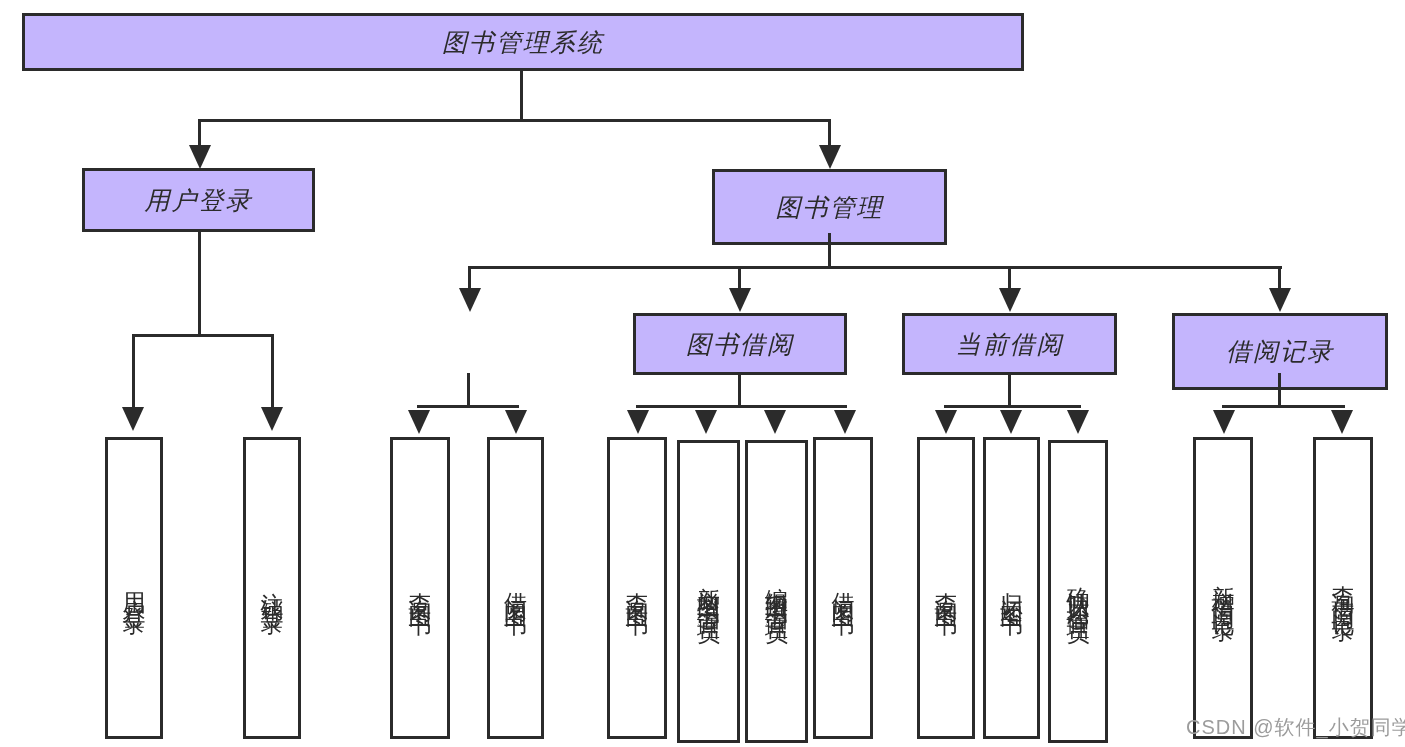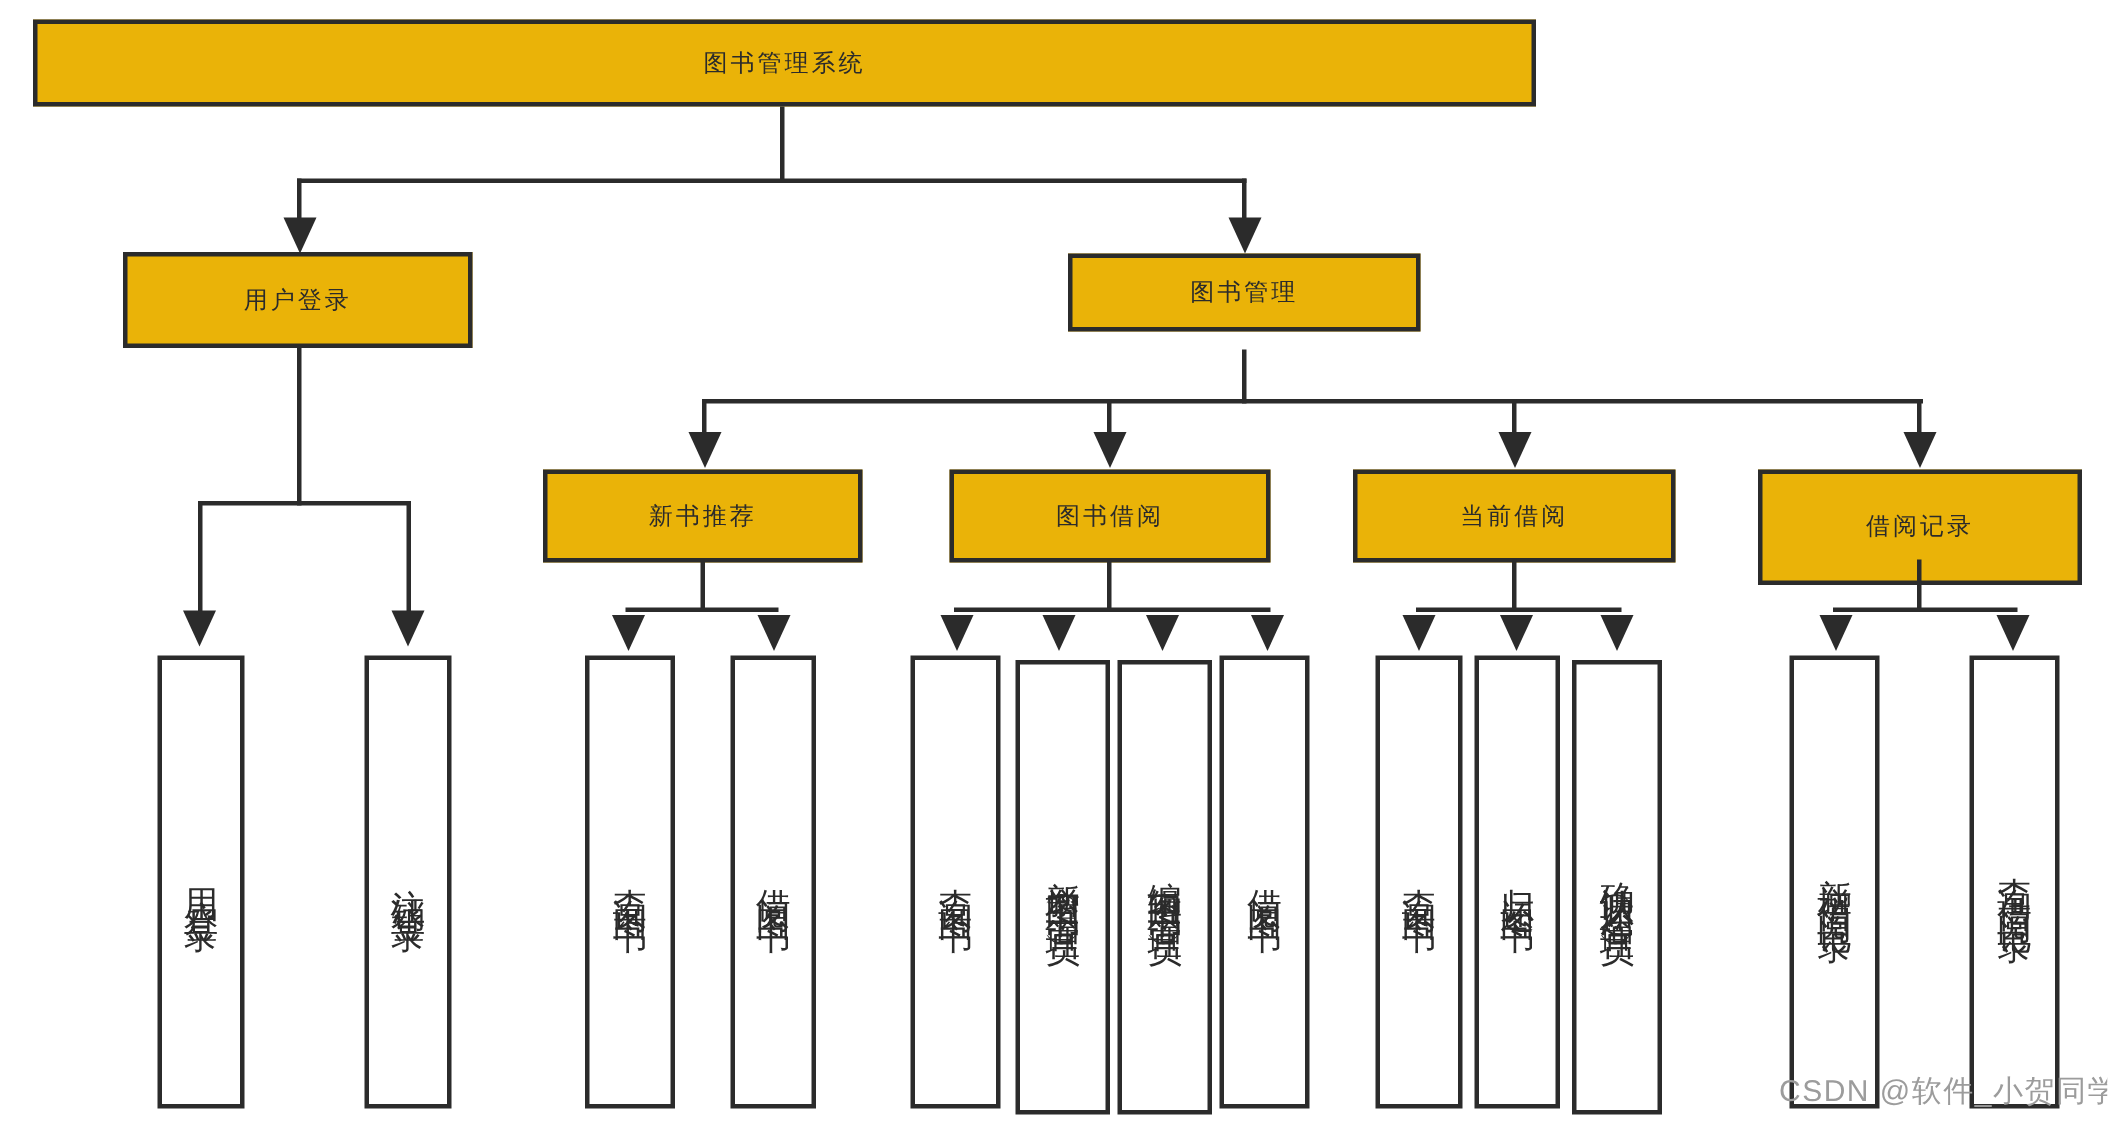--- a/index.html
+++ b/index.html
@@ -8,24 +8,25 @@
     width:1405px;height:747px;
     background:#ffffff;
     font-family:"Liberation Sans","DejaVu Sans",sans-serif;
     color:#2b2b2b;
     overflow:hidden;
   }
   .hbox{
     position:absolute;
     box-sizing:border-box;
     border:3px solid #2b2b2b;
-    background:#eab308;
+    background:#c4b5fd;
     display:flex;align-items:center;justify-content:center;
-    font-size:16px;letter-spacing:2px;
+    font-size:25px;letter-spacing:2px;
     white-space:nowrap;
+    font-style:italic;
   }
   .vbox{
     position:absolute;
     box-sizing:border-box;
     border:3px solid #2b2b2b;
     background:#ffffff;
     display:flex;align-items:center;justify-content:center;
     writing-mode:vertical-rl;
     text-orientation:mixed;
     font-size:23px;letter-spacing:7px;
@@ -57,41 +58,40 @@
   <div class="hbox" style="left:22px;top:13px;width:1002px;height:58px">图书管理系统</div>
 
   <div class="vline" style="left:520px;top:71px;height:51px"></div>
   <div class="hline" style="left:198px;top:119px;width:633px"></div>
   <div class="vline" style="left:198px;top:119px;height:29px"></div>
   <div class="ahead" style="left:189px;top:145px"></div>
   <div class="vline" style="left:828px;top:119px;height:29px"></div>
   <div class="ahead" style="left:819px;top:145px"></div>
 
   <div class="hbox" style="left:82px;top:168px;width:233px;height:64px">用户登录</div>
-  <div class="hbox" style="left:712px;top:169px;width:235px;height:52px">图书管理</div>
+  <div class="hbox" style="left:712px;top:169px;width:235px;height:76px">图书管理</div>
 
   <div class="vline" style="left:198px;top:232px;height:105px"></div>
   <div class="hline" style="left:132px;top:334px;width:142px"></div>
   <div class="vline" style="left:132px;top:334px;height:76px"></div>
   <div class="ahead" style="left:122px;top:407px"></div>
   <div class="vline" style="left:271px;top:334px;height:76px"></div>
   <div class="ahead" style="left:261px;top:407px"></div>
 
   <div class="vline" style="left:828px;top:233px;height:36px"></div>
   <div class="hline" style="left:468px;top:266px;width:814px"></div>
   <div class="vline" style="left:468px;top:266px;height:25px"></div>
   <div class="ahead" style="left:459px;top:288px"></div>
   <div class="vline" style="left:738px;top:266px;height:25px"></div>
   <div class="ahead" style="left:729px;top:288px"></div>
   <div class="vline" style="left:1008px;top:266px;height:25px"></div>
   <div class="ahead" style="left:999px;top:288px"></div>
   <div class="vline" style="left:1278px;top:266px;height:25px"></div>
   <div class="ahead" style="left:1269px;top:288px"></div>
 
-  <div class="hbox" style="left:362px;top:313px;width:213px;height:62px">新书推荐</div>
   <div class="hbox" style="left:633px;top:313px;width:214px;height:62px">图书借阅</div>
   <div class="hbox" style="left:902px;top:313px;width:215px;height:62px">当前借阅</div>
   <div class="hbox" style="left:1172px;top:313px;width:216px;height:77px">借阅记录</div>
 
   <div class="vline" style="left:467px;top:373px;height:35px"></div>
   <div class="hline" style="left:417px;top:405px;width:102px"></div>
   <div class="ahead" style="left:408px;top:410px"></div>
   <div class="ahead" style="left:505px;top:410px"></div>
 
   <div class="vline" style="left:738px;top:373px;height:35px"></div>

